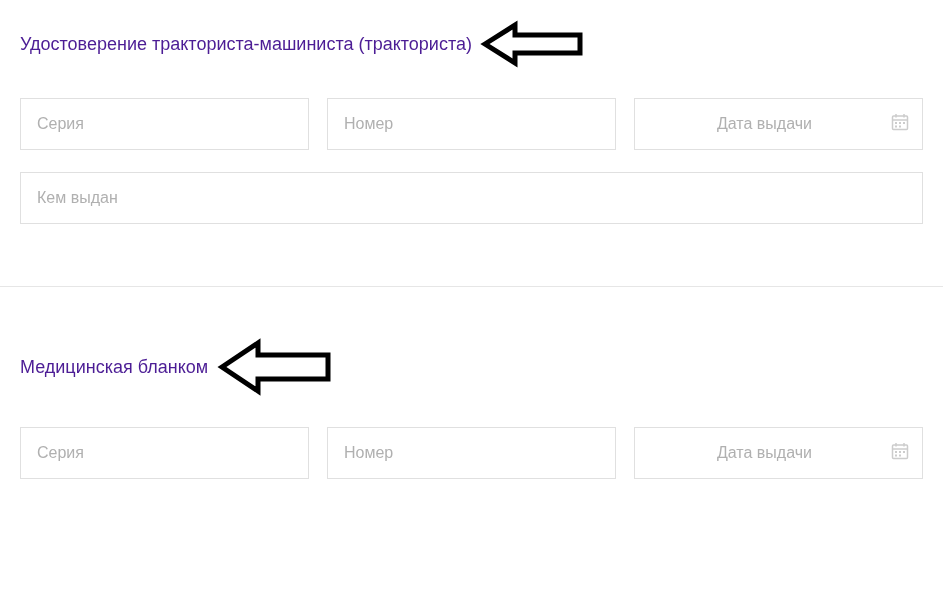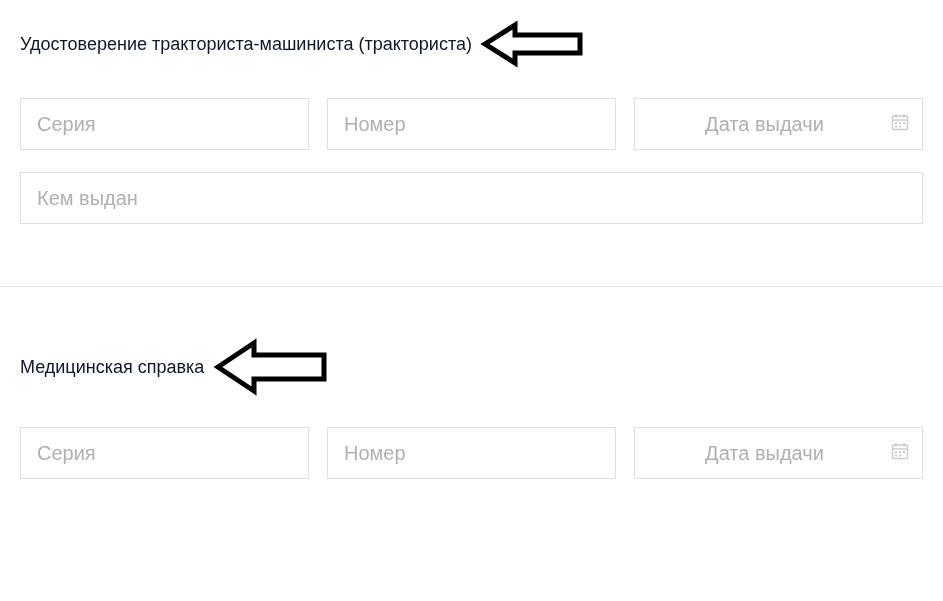--- a/index.html
+++ b/index.html
@@ -19,21 +19,21 @@
     }
     .section-header {
       display: flex;
       align-items: center;
       margin-bottom: 30px;
       position: relative;
     }
     .section-title {
       font-size: 18px;
       font-weight: 400;
-      color: #0f172a;
+      color: #4c1d95;
     }
     .arrow-svg {
       margin-left: 8px;
       flex-shrink: 0;
     }
     .row {
       display: flex;
       gap: 18px;
       margin-bottom: 22px;
     }
@@ -44,21 +44,21 @@
     .input-full {
       flex-basis: 100%;
       border-radius: 24px;
     }
     .text-input {
       width: 100%;
       height: 52px;
       border: 1px solid #e0e0e0;
       background: #ffffff;
       padding: 16px 16px;
-      font-size: 20px;
+      font-size: 16px;
       color: #333;
       font-family: inherit;
       outline: none;
     }
     .text-input::placeholder {
       color: #b0b0b0;
     }
     .text-input.date {
       padding-right: 44px;
       text-align: center;
@@ -115,21 +115,21 @@
     <div class="input-wrap input-full">
       <input type="text" class="text-input" placeholder="Кем выдан" style="">
     </div>
   </div>
 </div>
 
 <hr class="divider">
 
 <div class="section">
   <div class="section-header">
-    <span class="section-title">Медицинская справка</span>
+    <span class="section-title">Медицинская бланком</span>
     <svg class="arrow-svg" width="120" height="60" viewBox="0 0 120 60">
       <path d="M 6 30 L 42 6 L 42 18 L 112 18 L 112 42 L 42 42 L 42 54 Z" fill="none" stroke="#000000" stroke-width="5" stroke-linejoin="miter"></path>
     </svg>
   </div>
   <div class="row">
     <div class="input-wrap">
       <input type="text" class="text-input" placeholder="Серия" style="">
     </div>
     <div class="input-wrap">
       <input type="text" class="text-input" placeholder="Номер" style="">

